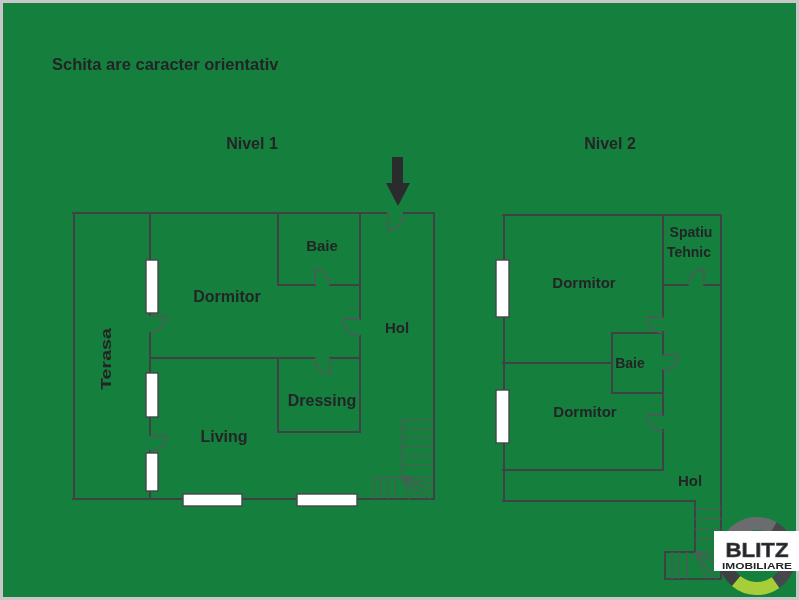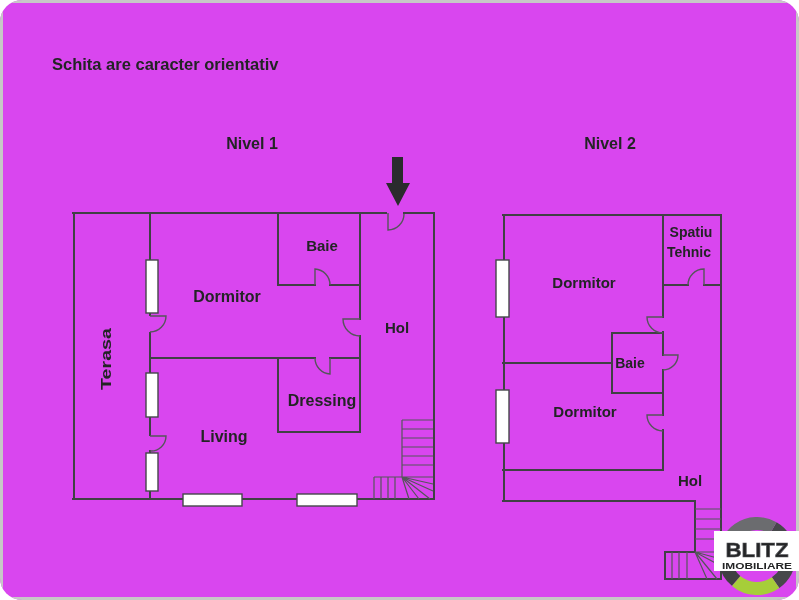--- a/index.html
+++ b/index.html
@@ -1,16 +1,16 @@
 <!DOCTYPE html>
 <html><head>
 <meta charset="utf-8">
 <style>
   html,body{margin:0;padding:0;background:#fff;}
-  .page{position:relative;width:799px;height:600px;background:#d946ef;overflow:hidden;border-radius:22px;}
+  .page{position:relative;width:799px;height:600px;background:#15803d;overflow:hidden;}
   svg{position:absolute;left:0;top:0;}
   svg text{font-family:"Liberation Sans","DejaVu Sans",sans-serif;font-weight:bold;fill:#232425;}
   .t17{font-size:16.5px;}
   .t16{font-size:16px;}
   .t15{font-size:15px;}
   .t14{font-size:14px;}
   .wall{fill:none;stroke:#404144;stroke-width:2;stroke-linecap:square;}
   .door{fill:none;stroke:#55565a;stroke-width:1.4;}
   .win{fill:#ffffff;stroke:#45464a;stroke-width:1.4;}
   .stair{fill:none;stroke:#55565a;stroke-width:1.2;}

